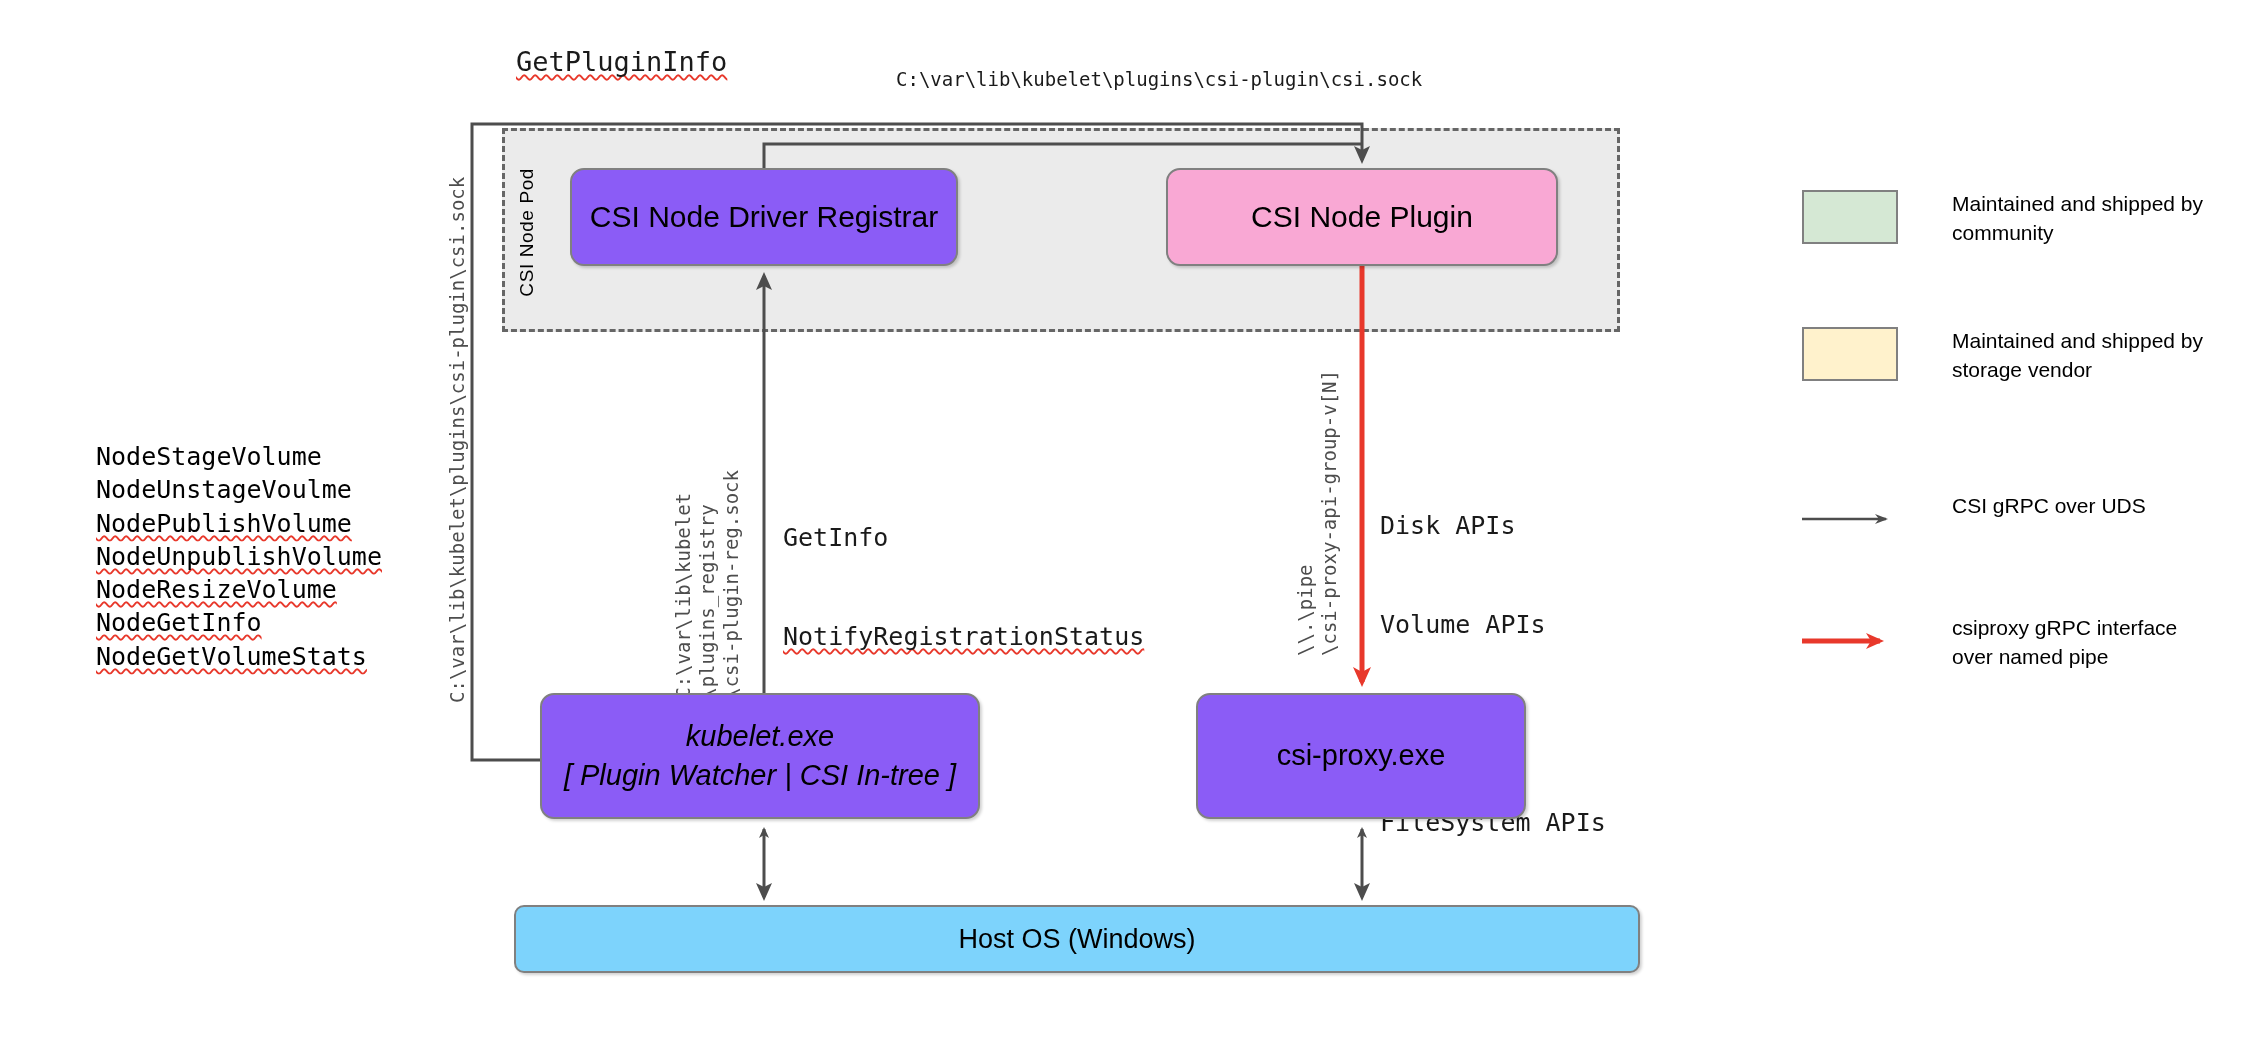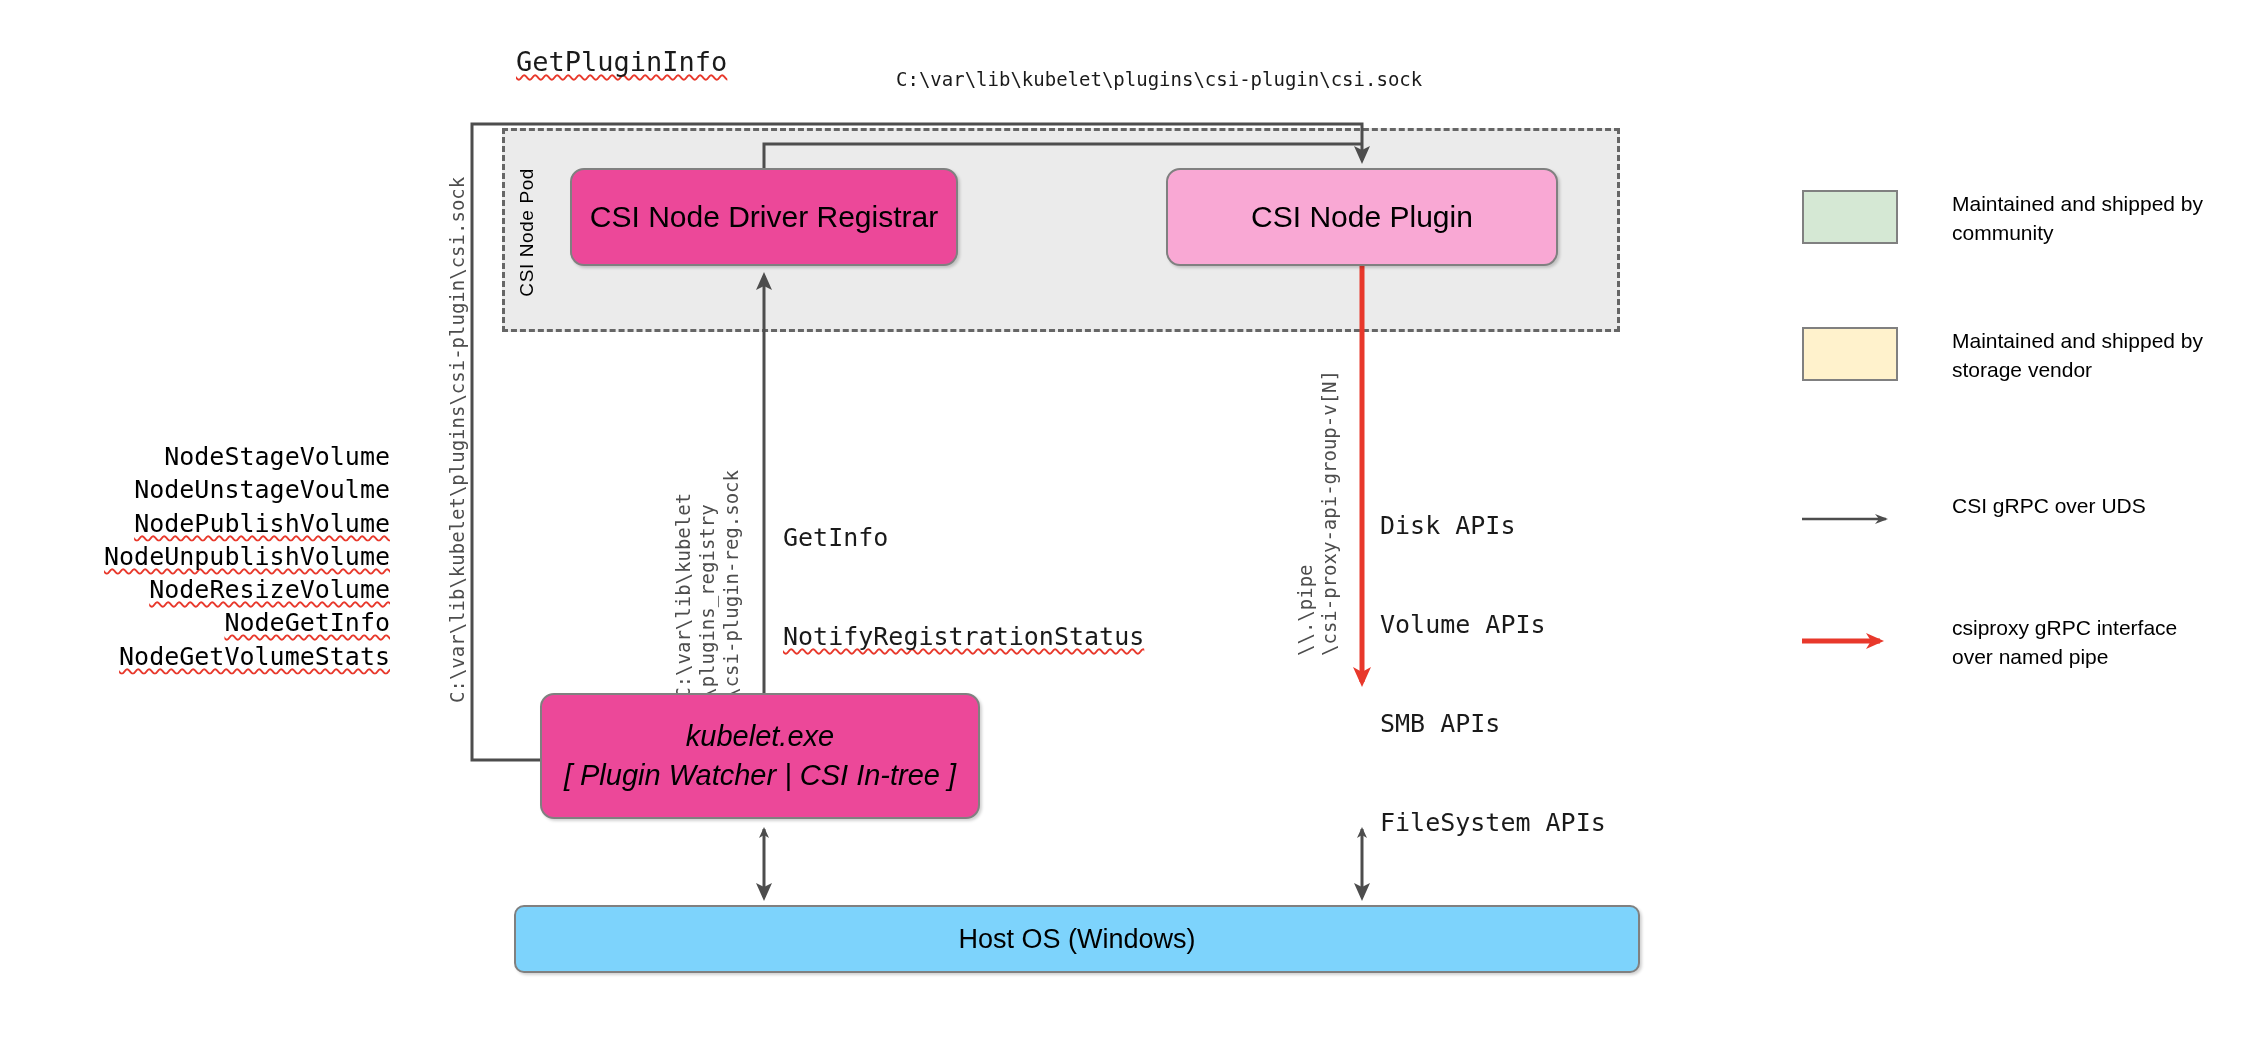--- a/index.html
+++ b/index.html
@@ -41,21 +41,21 @@
     border: 2px solid #808080;
     border-radius: 14px;
     display: flex;
     align-items: center;
     justify-content: center;
     text-align: center;
     color: #000000;
     line-height: 1.35;
     box-shadow: 2px 2px 3px rgba(0,0,0,0.18);
   }
-  .green  { background: #ec4899; align-items: center; }
+  .green  { background: #8b5cf6; align-items: center; }
   .yellow { background: #f9a8d4; }
   .blue   { background: #7dd3fc; }
 
   #box-registrar { left: 570px; top: 168px;  width: 388px; height: 98px;  font-size: 30px; }
   #box-plugin    { left: 1166px; top: 168px; width: 392px; height: 98px;  font-size: 30px; }
   #box-kubelet   { left: 540px; top: 693px;  width: 440px; height: 126px; font-size: 29px; font-style: italic; }
   #box-csiproxy  { left: 1196px; top: 693px; width: 330px; height: 126px; font-size: 29px; }
   #box-hostos    { left: 514px; top: 905px;  width: 1126px; height: 68px; font-size: 27px; border-radius: 10px; }
 
   
@@ -101,21 +101,20 @@
   }
   #t-sockpath-top {
     left: 896px; top: 68px;
     font-size: 19px;
   }
 
   #node-api-list {
     position: absolute;
     left: 96px; top: 440px;
     width: 294px;
-    text-align: right;
     font-size: 25px;
     line-height: 1.33;
   }
   #node-api-list div { white-space: pre; }
 
   #t-getinfo-block {
     left: 783px; top: 455px;
     font-size: 25px;
     line-height: 1.32;
   }
@@ -278,20 +277,23 @@
     <span>CSI Node Plugin</span>
   </div>
 
   <div class="node-box green sans" id="box-kubelet">
     <div>
       <div>kubelet.exe</div>
       <div>[ Plugin Watcher | CSI In-tree ]</div>
     </div>
   </div>
 
+  <div class="node-box green sans" id="box-csiproxy">
+    <span>csi-proxy.exe</span>
+  </div>
 
   <div class="node-box blue sans" id="box-hostos">
     <span>Host OS (Windows)</span>
   </div>
 
   <div id="legend">
 
     <div class="legend-row" id="legend-row-community">
       <div class="swatch" style="background:#d5e8d4;"></div>
       <div class="legend-text">Maintained and shipped by community</div>

